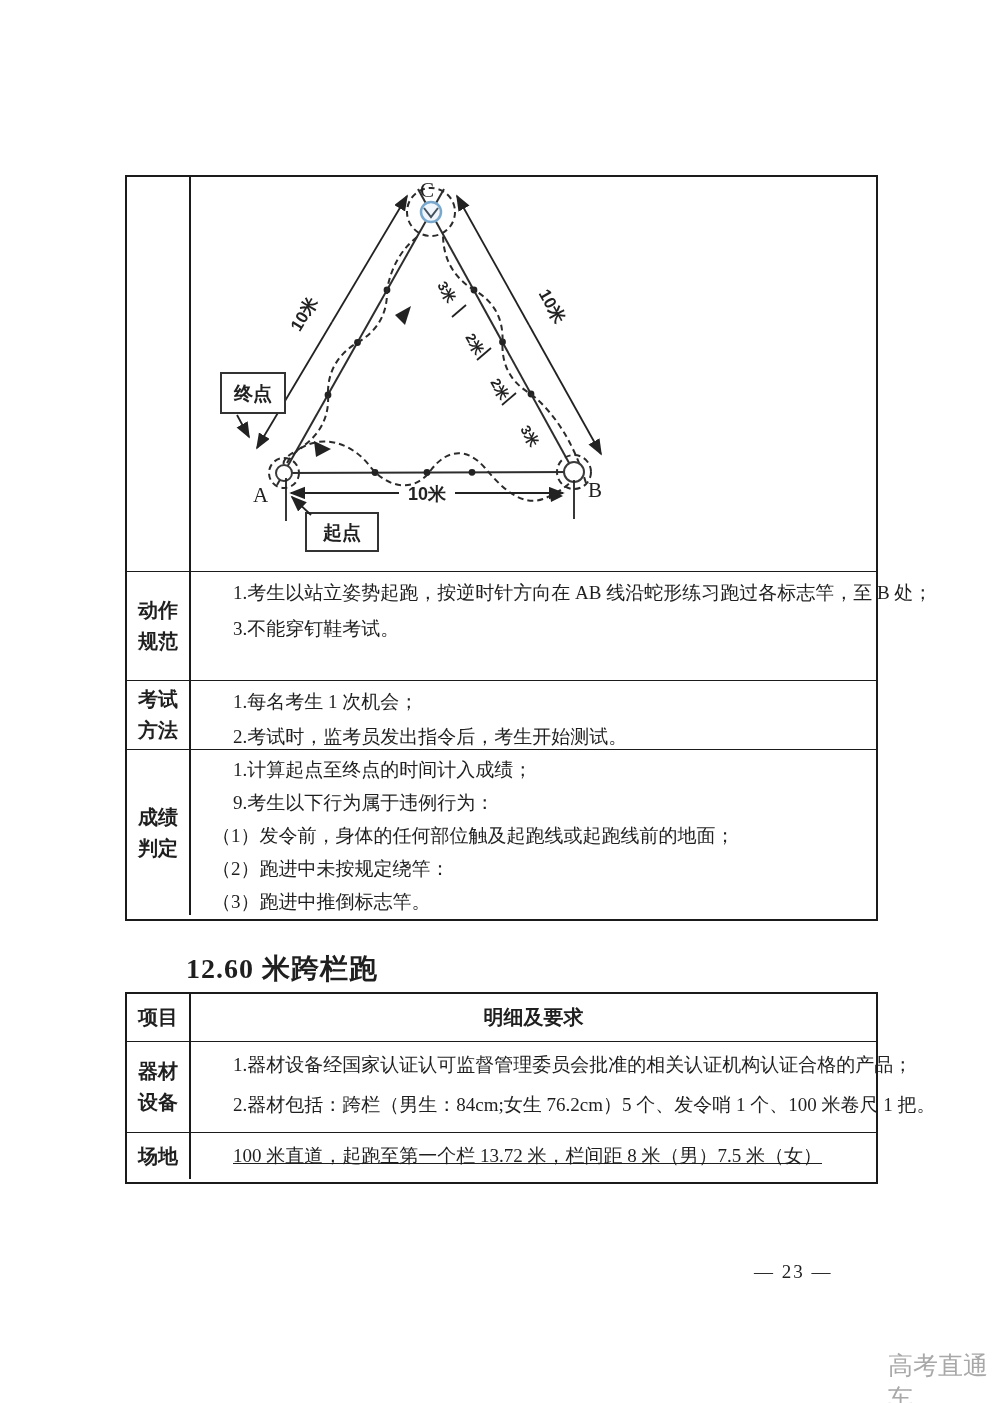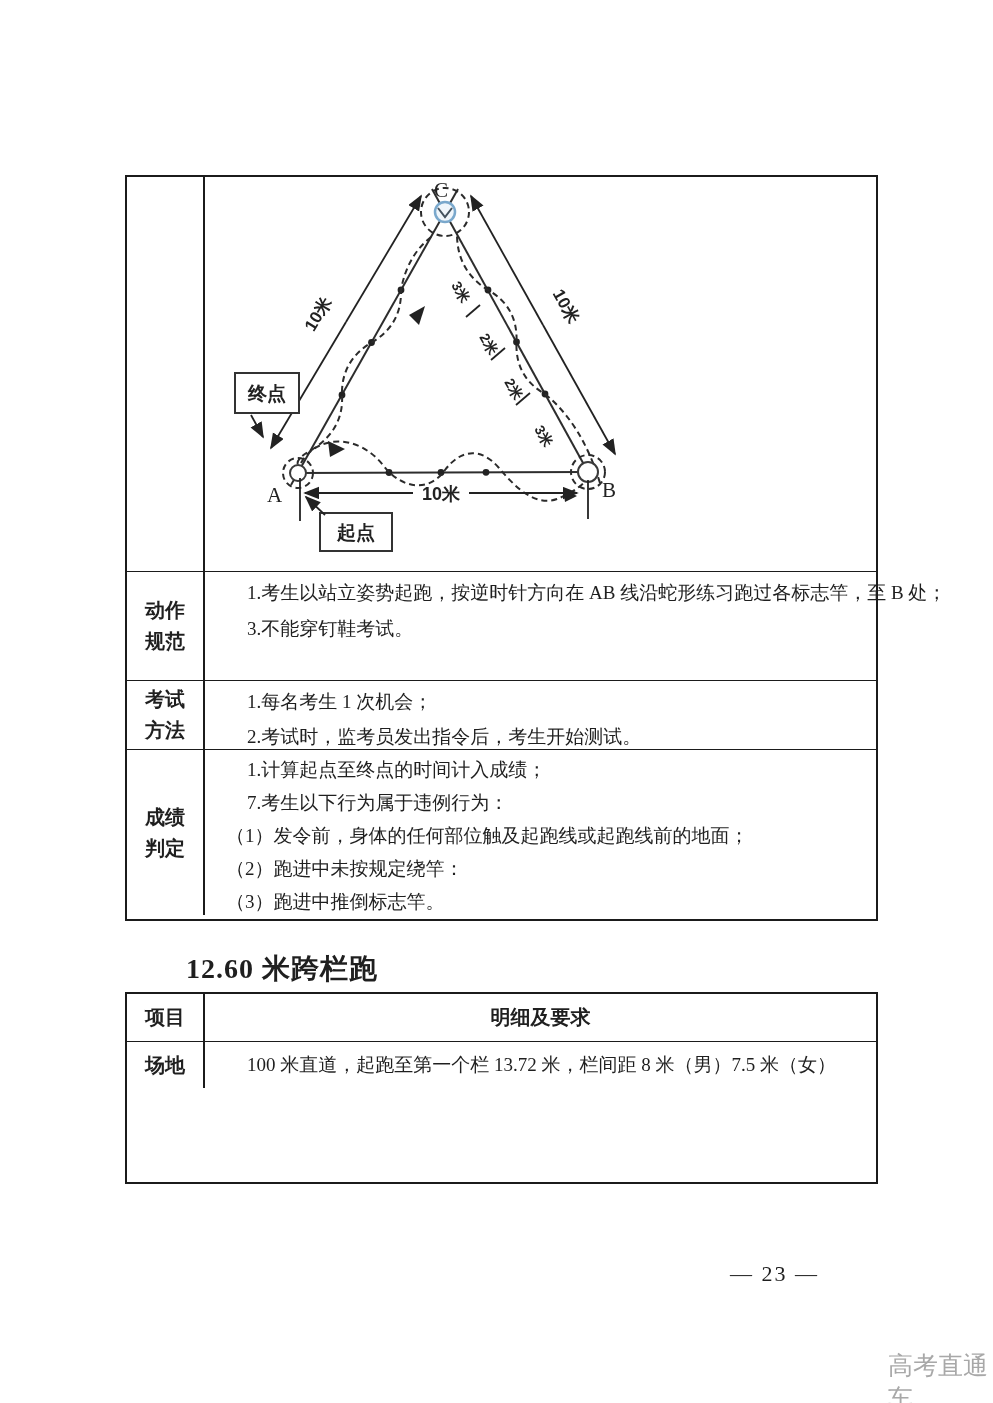--- a/index.html
+++ b/index.html
@@ -1,38 +1,38 @@
 <!DOCTYPE html>
 <html><head>
 <meta charset="utf-8">
 <style>
   html,body{margin:0;padding:0;background:#ffffff;}
   .page{position:relative;width:993px;height:1403px;background:#fff;overflow:hidden;
         font-family:"Liberation Serif","DejaVu Serif",serif;color:#1f1f1f;}
   .tbl{position:absolute;border:2px solid #1b1b1b;background:#fff;box-sizing:border-box;}
   .trow{display:flex;border-top:1.5px solid #1b1b1b;box-sizing:border-box;}
   .trow.first{border-top:none;}
-  .cell-l{width:78px;flex:none;border-right:2px solid #1b1b1b;display:flex;
+  .cell-l{width:64px;flex:none;border-right:2px solid #1b1b1b;display:flex;
           align-items:center;justify-content:center;box-sizing:border-box;}
   .cell-l .lbl{width:2.2em;font-family:"Liberation Sans","DejaVu Sans",sans-serif;
           font-weight:bold;font-size:20px;line-height:1.55;text-align:center;word-break:break-all;}
   .cell-r{flex:1;padding:3px 8px 0 8px;box-sizing:border-box;font-size:19px;}
   .ln{white-space:nowrap;}
   .n{padding-left:34px;}
   .p{padding-left:13px;}
   .t1-r1 .ln{line-height:36px;}
   .t1-r2 .ln{line-height:35px;}
   .t1-r3 .ln{line-height:33px;}
   .t2-r1 .ln{line-height:40px;}
-  .t2-r2 .ln{line-height:40px;}
+  .t2-r2 .ln{line-height:40px;text-decoration:underline;}
   .hdr{display:flex;align-items:center;justify-content:center;
        font-family:Liberation Serif, serif;font-weight:bold;font-size:20px;}
   .heading{position:absolute;left:186px;top:950px;font-size:28px;font-weight:bold;
            font-family:"Liberation Serif","DejaVu Serif",serif;letter-spacing:1px;}
-  .pagenum{position:absolute;left:730px;top:1261px;font-size:22px;letter-spacing:2px;}
+  .pagenum{position:absolute;left:754px;top:1261px;font-size:19px;letter-spacing:2px;}
   .watermark{position:absolute;left:856px;top:1349px;font-size:25px;color:#a8a8a8;
              font-family:"Liberation Sans","DejaVu Sans",sans-serif;margin-left:32px;}
   svg text{fill:#222;}
   .dimlbl{font-family:"Liberation Sans","DejaVu Sans",sans-serif;font-weight:bold;font-size:17px;}
   .ptlbl{font-family:"Liberation Serif","DejaVu Serif",serif;font-size:21px;}
   .boxlbl{font-family:"Liberation Sans","DejaVu Sans",sans-serif;font-weight:bold;font-size:19px;}
   .gaplbl{font-family:"Liberation Sans","DejaVu Sans",sans-serif;font-weight:bold;font-size:14px;}
 </style>
 </head>
 <body>
@@ -164,41 +164,50 @@
         <div class="ln n">2.考试时，监考员发出指令后，考生开始测试。</div>
       </div>
     </div>
 
     <div class="trow t1-r3" style="height:166px;">
       <div class="cell-l">
         <div class="lbl">成绩判定</div>
       </div>
       <div class="cell-r">
         <div class="ln n">1.计算起点至终点的时间计入成绩；</div>
-        <div class="ln n">7.考生以下行为属于违例行为：</div>
+        <div class="ln n">9.考生以下行为属于违例行为：</div>
         <div class="ln p">（1）发令前，身体的任何部位触及起跑线或起跑线前的地面；</div>
         <div class="ln p">（2）跑进中未按规定绕竿：</div>
         <div class="ln p">（3）跑进中推倒标志竿。</div>
       </div>
     </div>
   </div>
 
   <div class="heading">12.60 米跨栏跑</div>
 
   <div class="tbl" style="left:125px;top:992px;width:753px;height:192px;">
 
     <div class="trow first" style="height:47px;">
       <div class="cell-l hdr">
         <span>项目</span>
       </div>
       <div class="cell-r hdr" style="padding:0;">
         <span>明细及要求</span>
       </div>
     </div>
 
+    <div class="trow t2-r1" style="height:91px;">
+      <div class="cell-l">
+        <div class="lbl">器材设备</div>
+      </div>
+      <div class="cell-r">
+        <div class="ln n">1.器材设备经国家认证认可监督管理委员会批准的相关认证机构认证合格的产品；</div>
+        <div class="ln n">2.器材包括：跨栏（男生：84cm;女生 76.2cm）5 个、发令哨 1 个、100 米卷尺 1 把。</div>
+      </div>
+    </div>
 
     <div class="trow t2-r2" style="height:47px;">
       <div class="cell-l">
         <div class="lbl">场地</div>
       </div>
       <div class="cell-r">
         <div class="ln n">100 米直道，起跑至第一个栏 13.72 米，栏间距 8 米（男）7.5 米（女）</div>
       </div>
     </div>
   </div>

